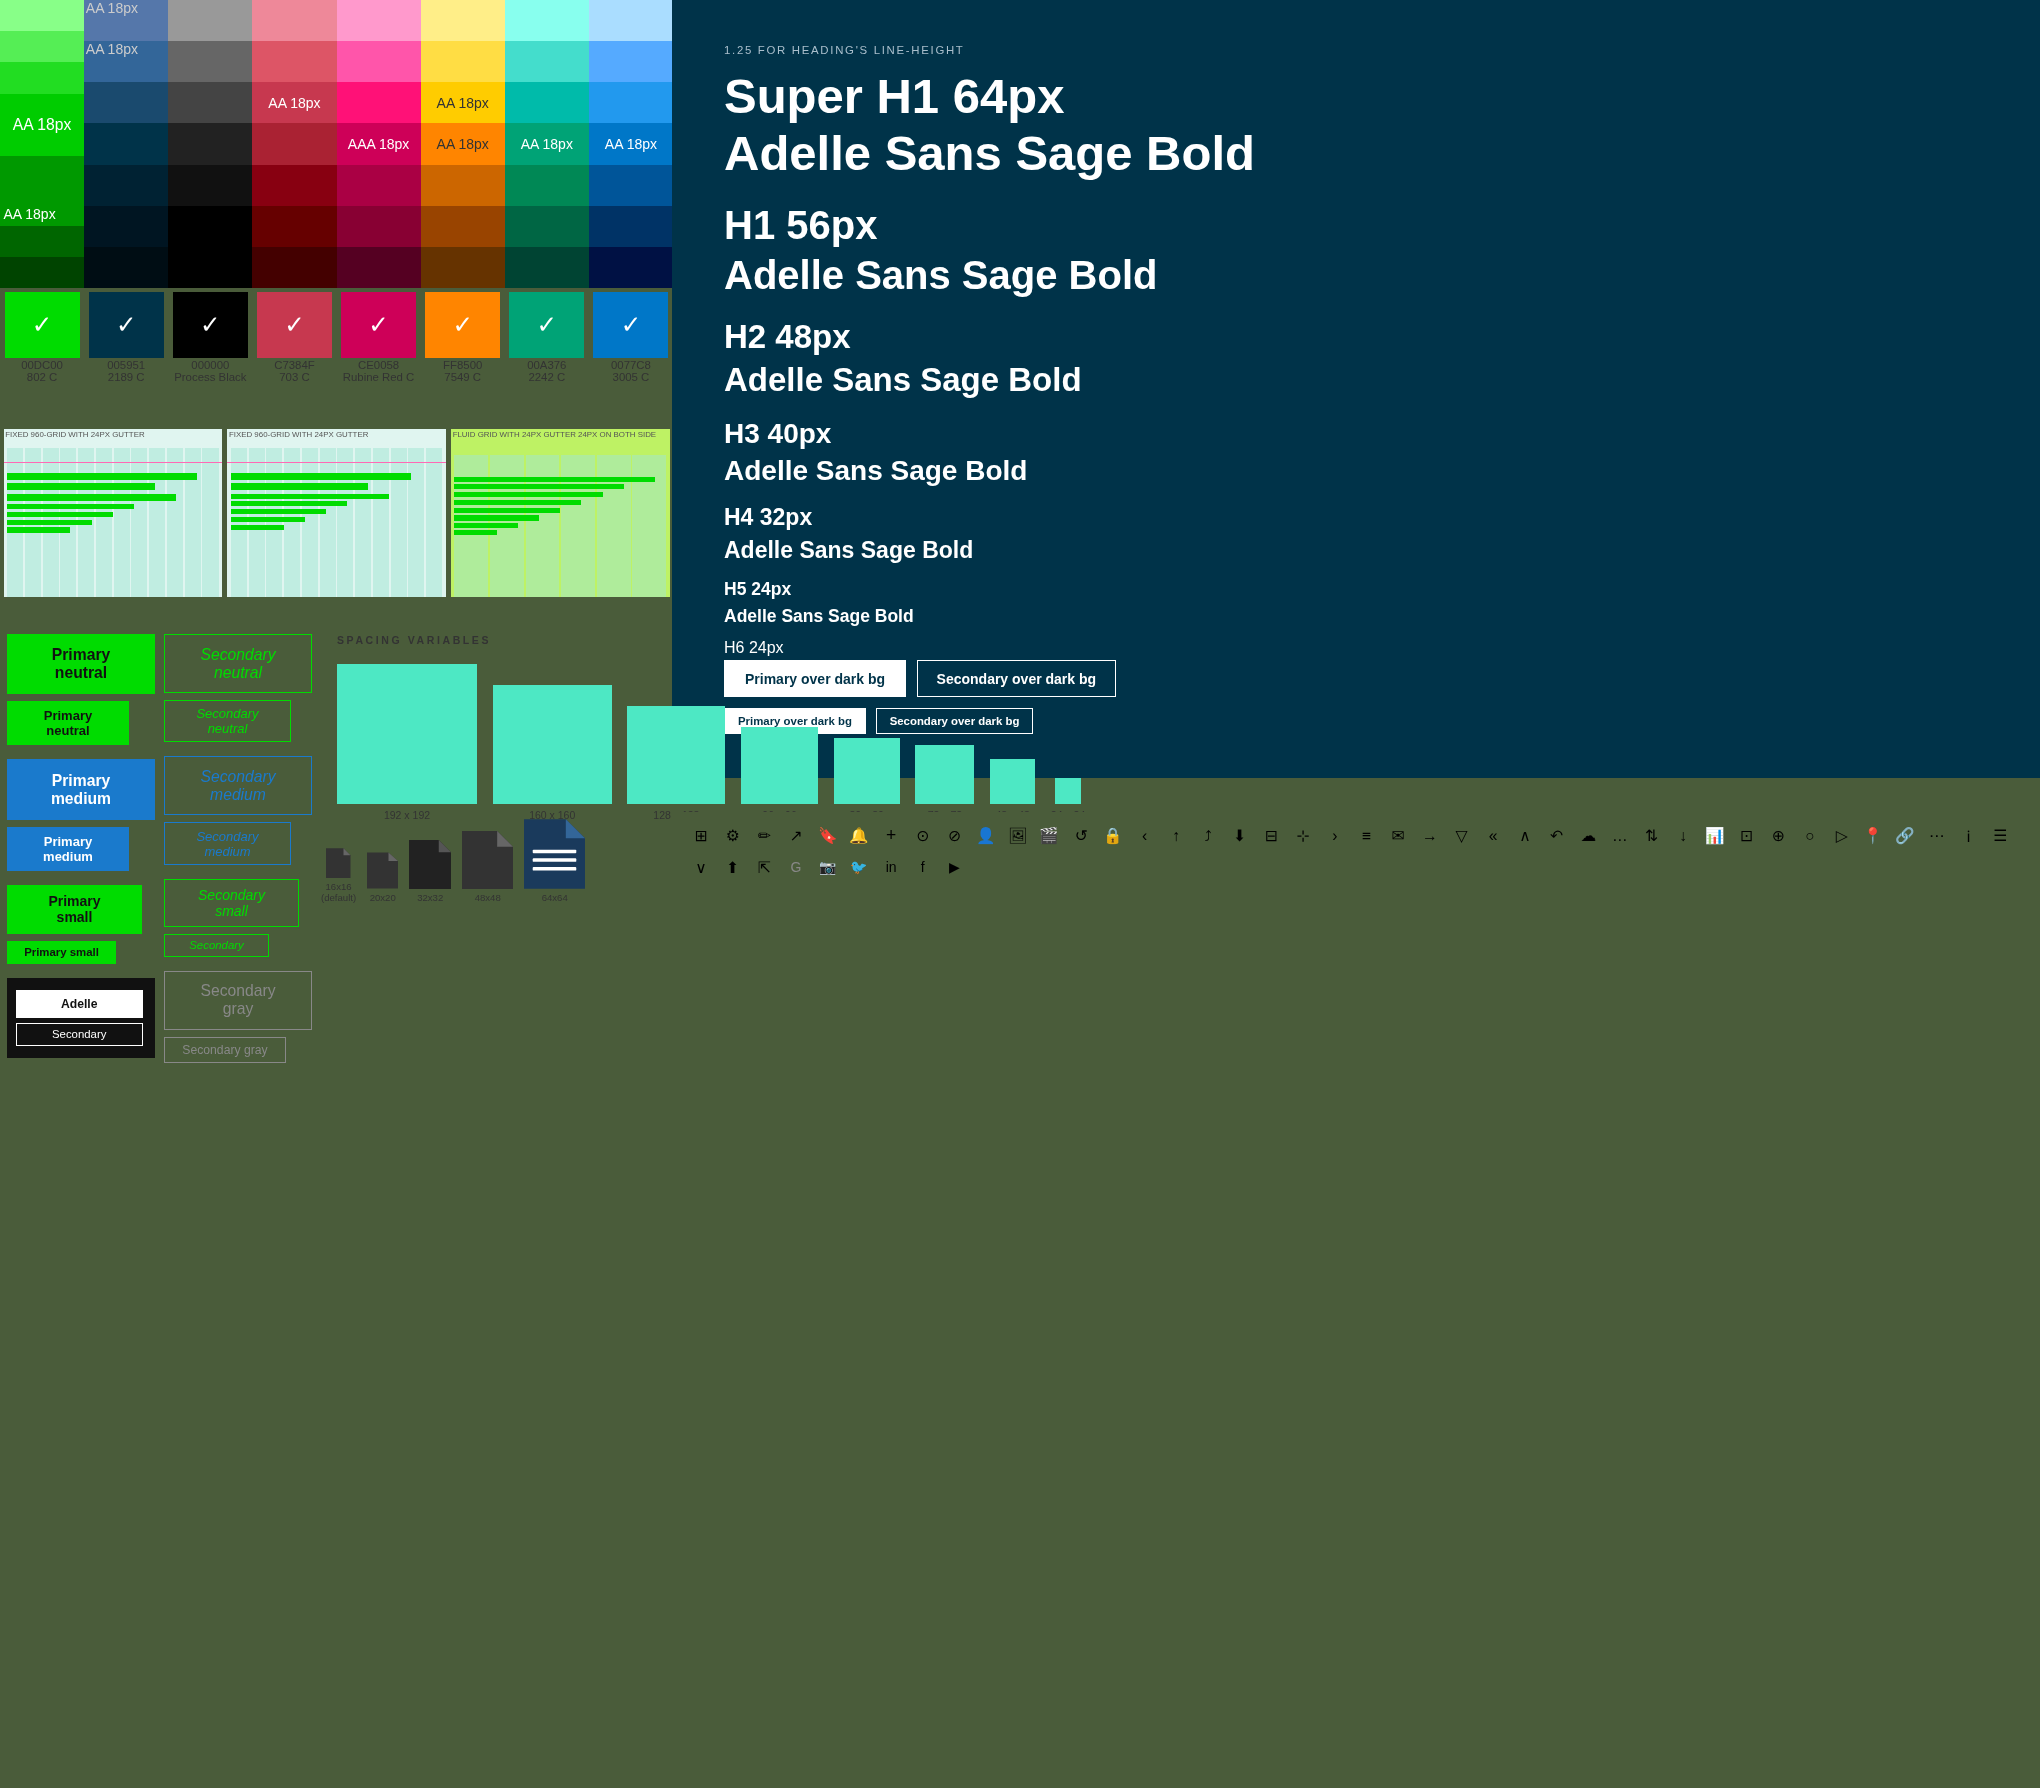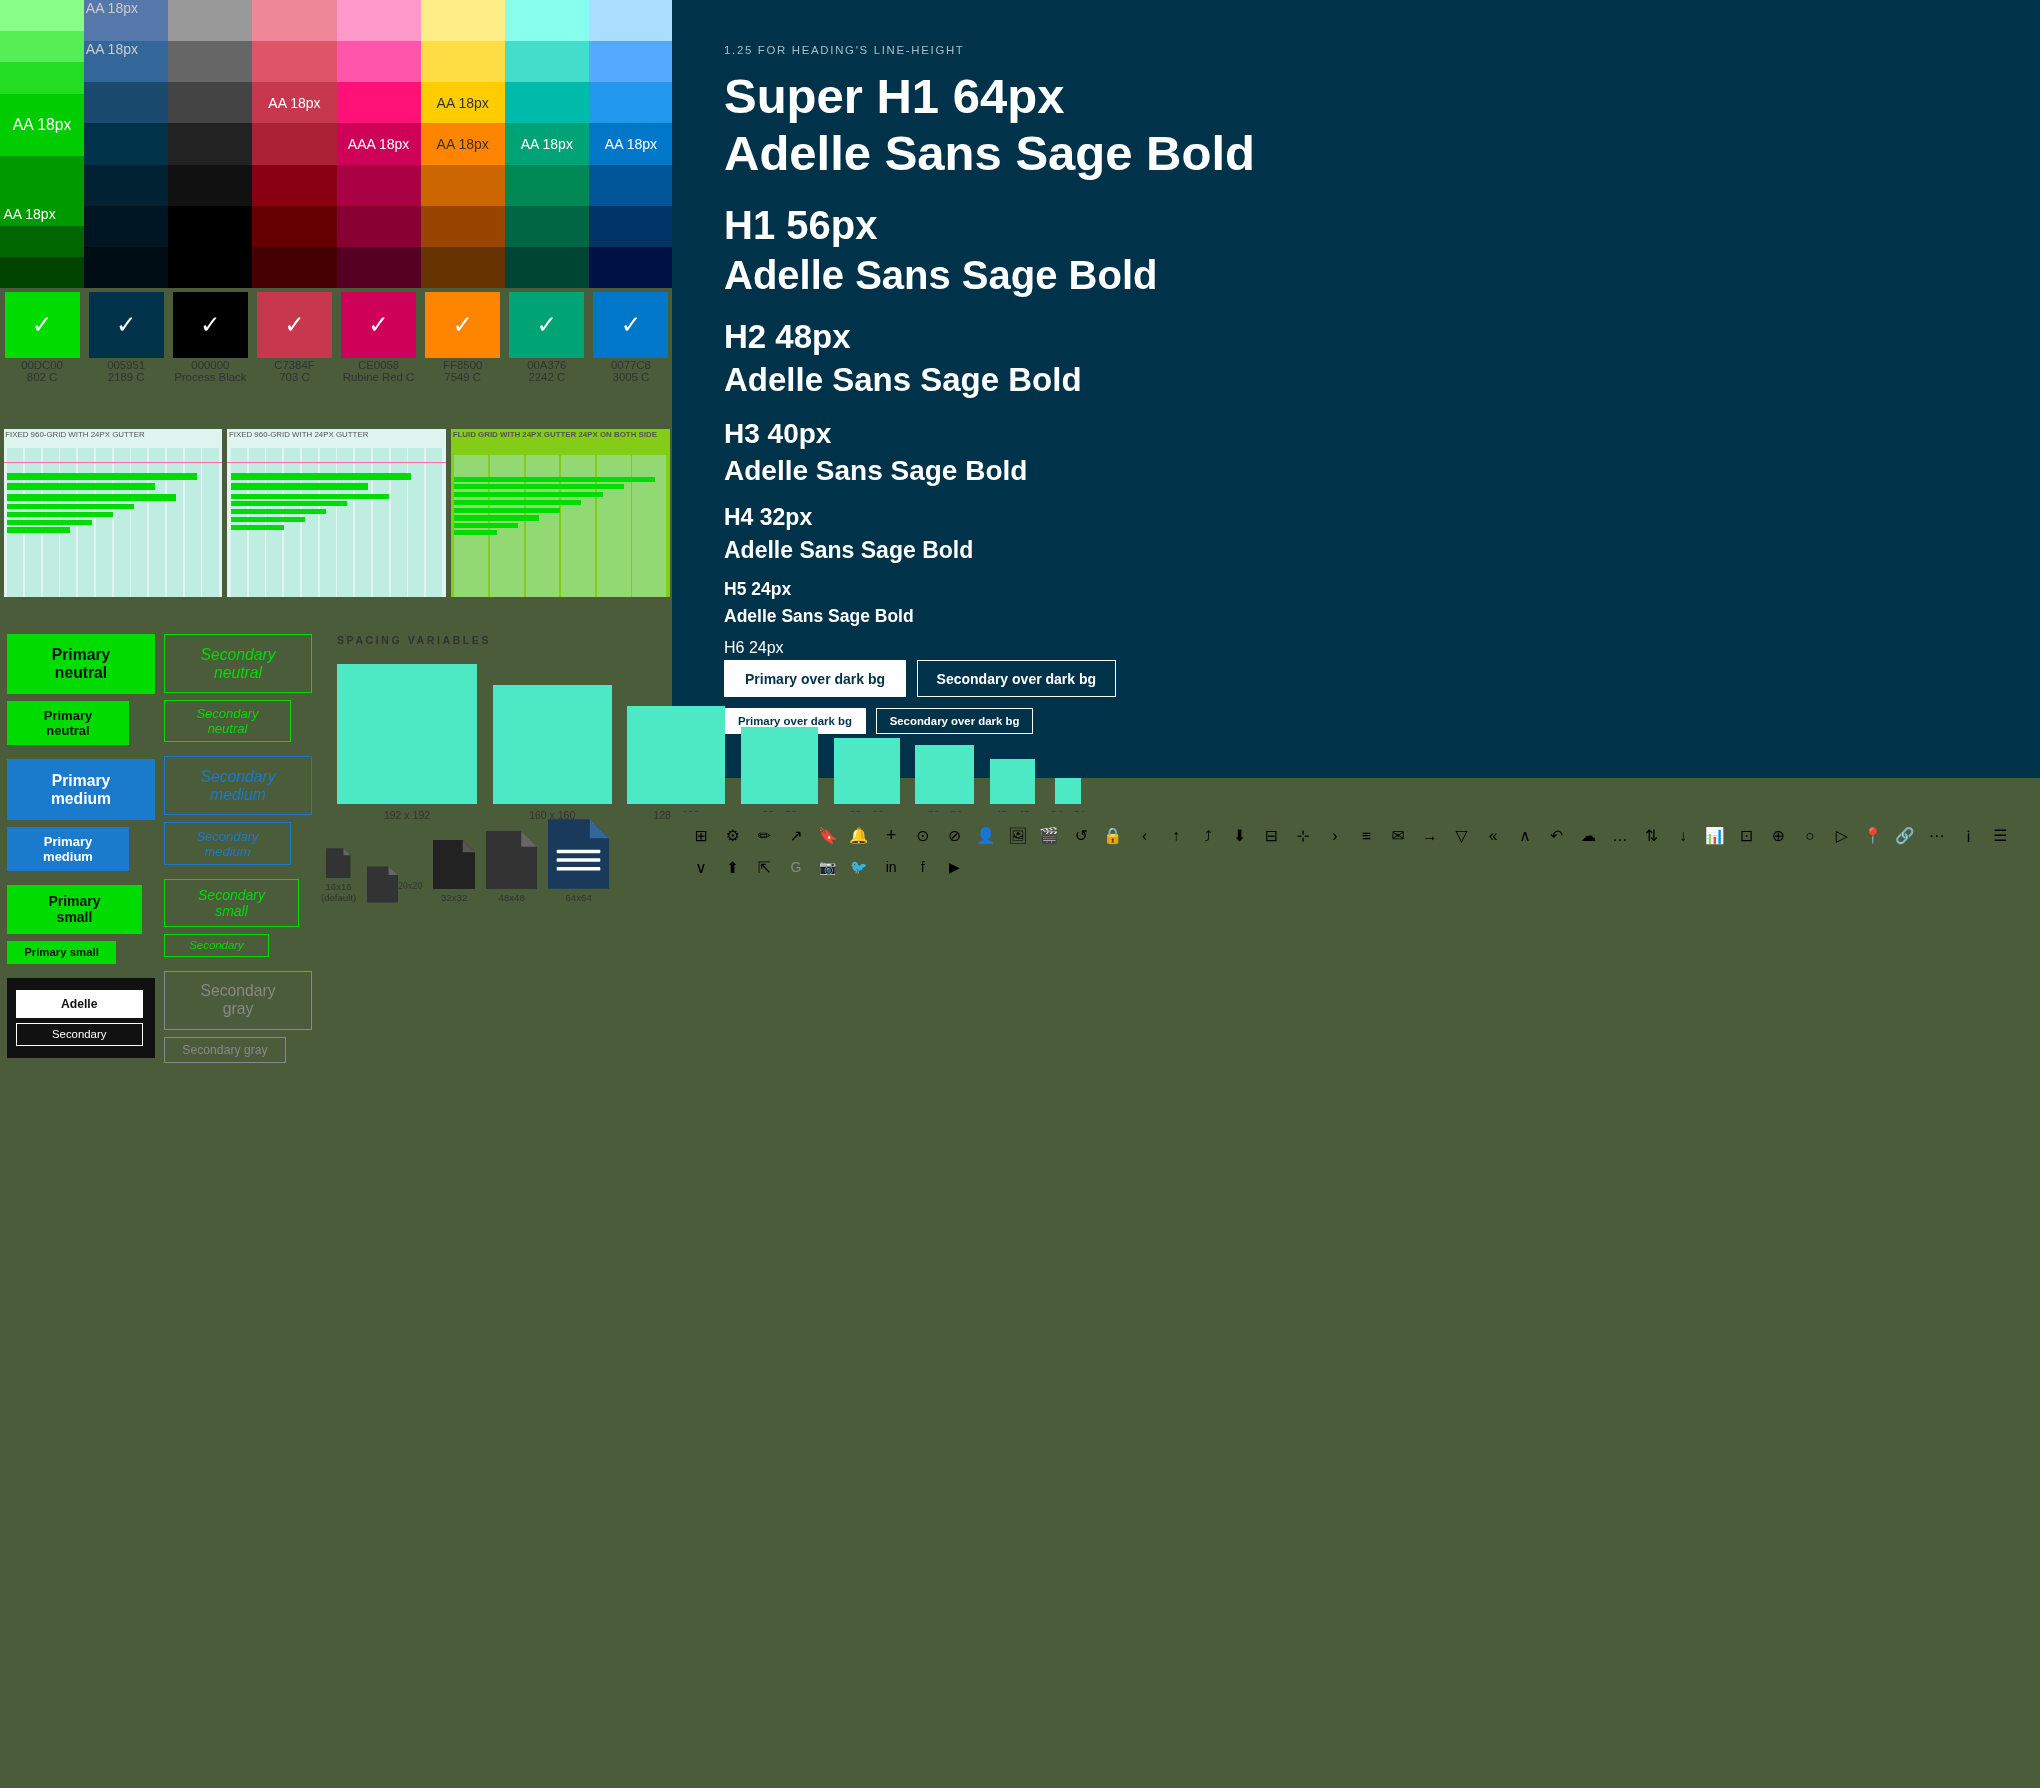--- a/index.html
+++ b/index.html
@@ -253,21 +253,21 @@
         <div style="height:7px;background:#00dc00;margin-bottom:3.5px;width:65%;"></div>
         <div style="height:5.2px;background:#00dc00;margin-bottom:2.6px;width:75%;"></div>
         <div style="height:5.2px;background:#00dc00;margin-bottom:2.6px;width:55%;"></div>
         <div style="height:5.2px;background:#00dc00;margin-bottom:2.6px;width:45%;"></div>
         <div style="height:5.2px;background:#00dc00;margin-bottom:2.6px;width:35%;"></div>
         <div style="height:5.2px;background:#00dc00;margin-bottom:2.6px;width:25%;"></div>
       </div>
       <div style="position:absolute;top:33px;left:0;right:0;height:0.9px;background:#ff69b4;"></div>
     </div>
 
-    <div style="flex:1;background:#84cc16;position:relative;overflow:hidden;font-weight:bold;">
+    <div style="flex:1;background:#bef264;position:relative;overflow:hidden;">
       <div style="font-size:7.9px;color:#555;position:absolute;top:1.7px;left:1.7px;z-index:2;line-height:1.2;">FLUID GRID WITH 24PX GUTTER 24PX ON BOTH SIDE</div>
       <div style="position:absolute;top:26px;left:0;right:0;bottom:0;display:flex;gap:1.7px;padding:0 3.5px;">
         <div style="flex:1;background:rgba(160,230,210,0.5);"></div>
         <div style="flex:1;background:rgba(160,230,210,0.5);"></div>
         <div style="flex:1;background:rgba(160,230,210,0.5);"></div>
         <div style="flex:1;background:rgba(160,230,210,0.5);"></div>
         <div style="flex:1;background:rgba(160,230,210,0.5);"></div>
         <div style="flex:1;background:rgba(160,230,210,0.5);"></div>
       </div>
       <div style="position:absolute;top:48px;left:3.5px;right:3.5px;">
@@ -419,21 +419,21 @@
     <div style="display:flex;flex-direction:column;align-items:center;">
       <svg width="24.5" height="30" viewBox="0 0 28 34">
         <polygon points="0,0 20,0 28,8 28,34 0,34" fill="#333"></polygon>
         <polygon points="20,0 20,8 28,8" fill="#666"></polygon>
       </svg>
       <div style="font-size:9.6px;color:#333;text-align:center;margin-top:2.6px;">
         <div>16x16</div>
         <div>(default)</div>
       </div>
     </div>
-    <div style="display:flex;flex-direction:row;align-items:center;font-family:Liberation Serif, serif;">
+    <div style="display:flex;flex-direction:column;align-items:center;">
       <svg width="31" height="37" viewBox="0 0 36 42">
         <polygon points="0,0 25,0 36,10 36,42 0,42" fill="#333"></polygon>
         <polygon points="25,0 25,10 36,10" fill="#666"></polygon>
       </svg>
       <div style="font-size:9.6px;color:#333;text-align:center;margin-top:2.6px;">20x20</div>
     </div>
     <div style="display:flex;flex-direction:column;align-items:center;">
       <svg width="42" height="49" viewBox="0 0 48 56">
         <polygon points="0,0 34,0 48,14 48,56 0,56" fill="#222"></polygon>
         <polygon points="34,0 34,14 48,14" fill="#555"></polygon>

